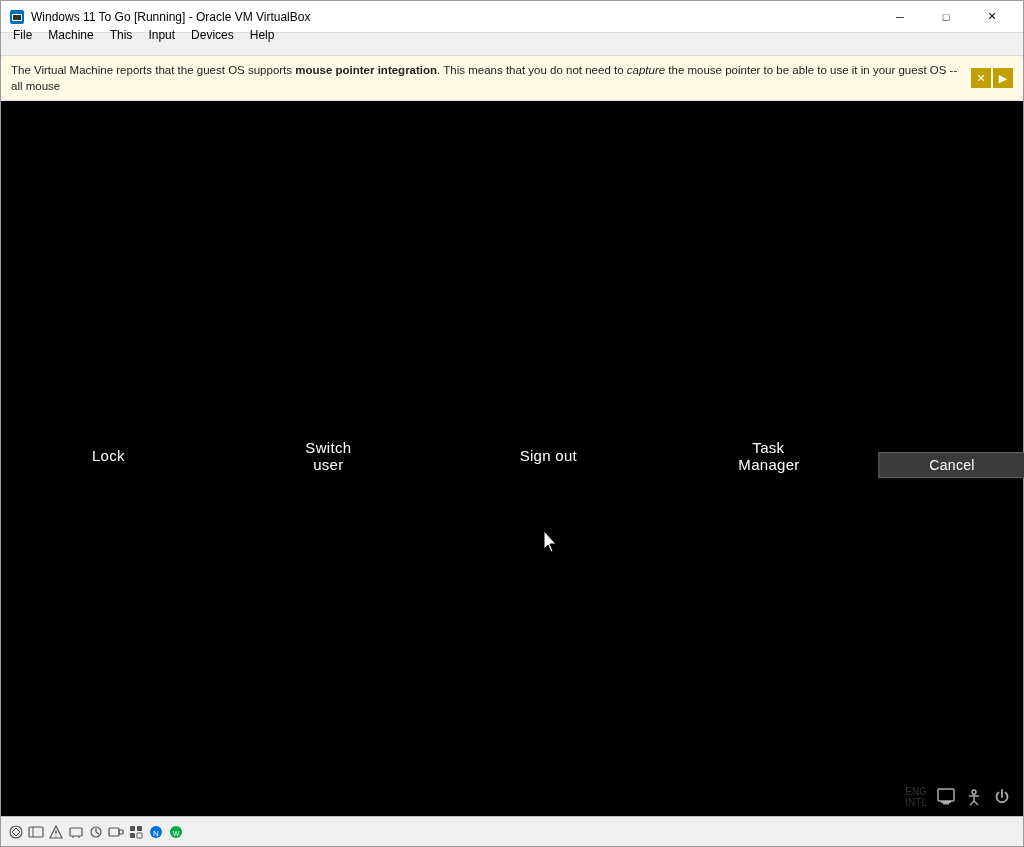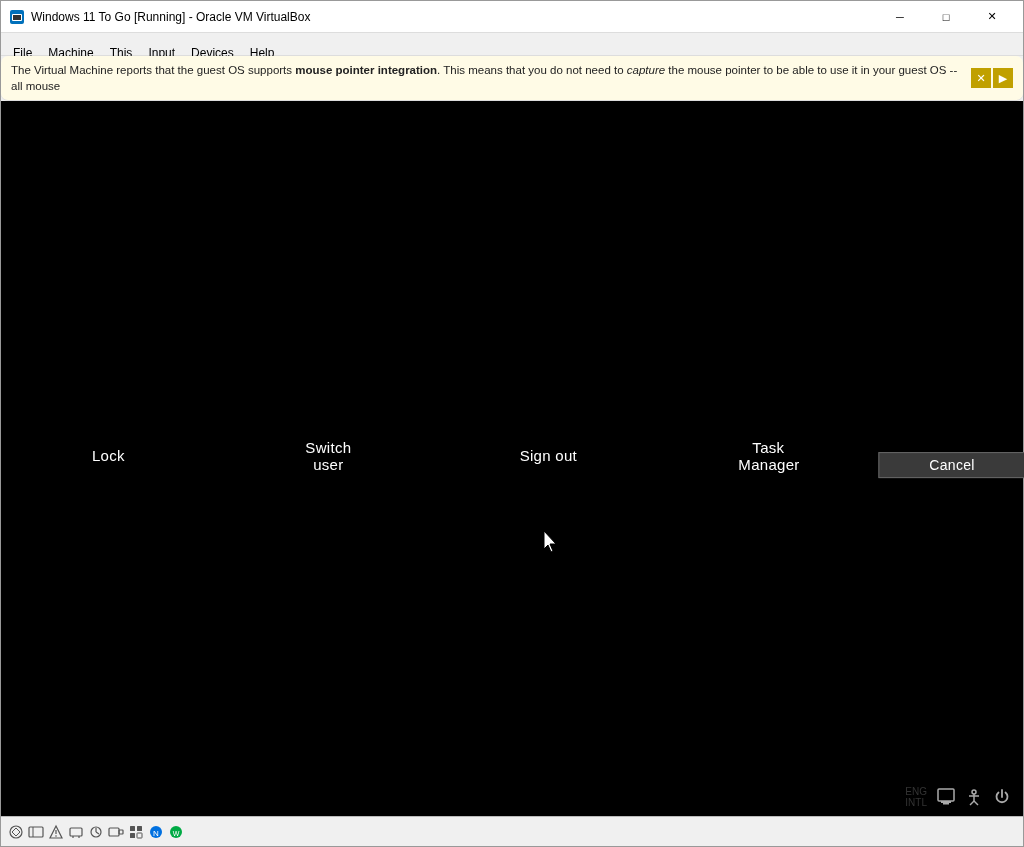--- a/index.html
+++ b/index.html
@@ -51,21 +51,21 @@
       background: transparent;
       border: none;
       color: #000;
     }
 
     
     .menu-bar {
       height: 22px;
       background: #f0f0f0;
       display: flex;
-      align-items: flex-start;
+      align-items: flex-end;
       padding: 11px 4px;
       border-bottom: 1px solid #ddd;
     }
     .menu-item {
       padding: 2px 8px;
       font-size: 12px;
       cursor: pointer;
       color: #000;
     }
 

